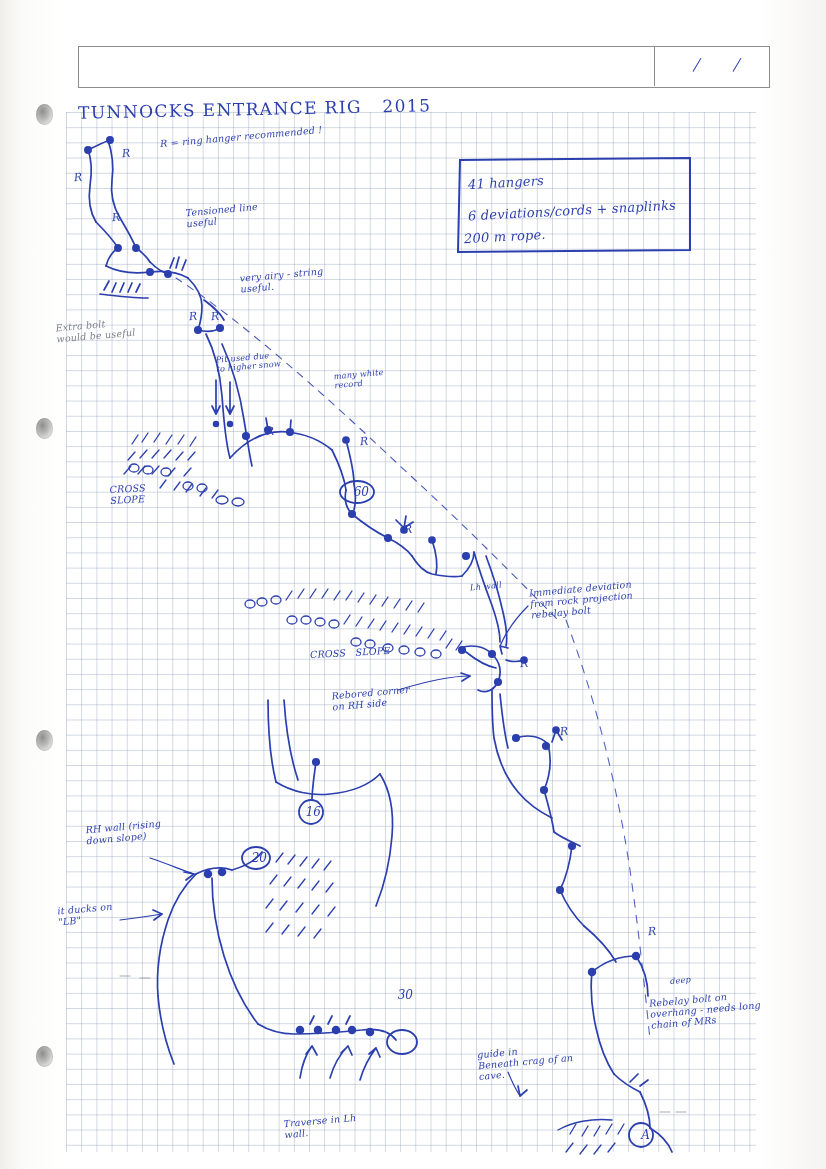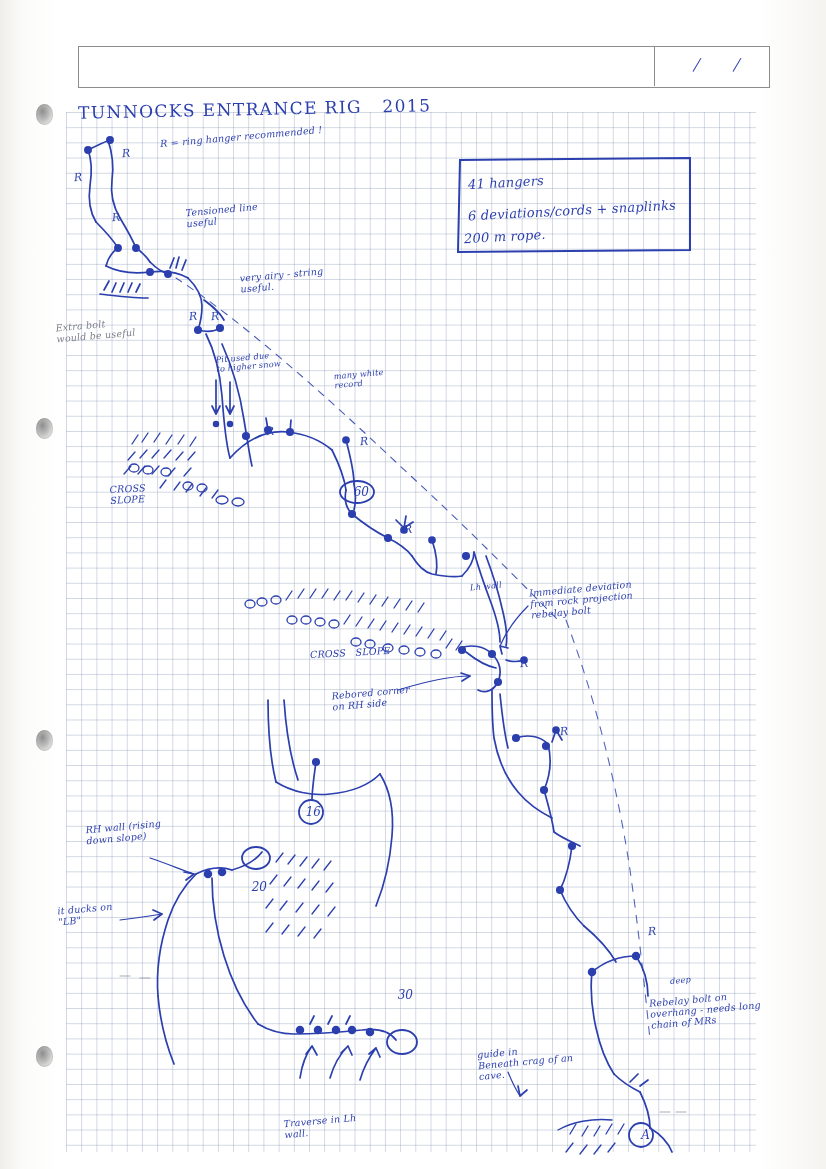--- a/index.html
+++ b/index.html
@@ -352,17 +352,17 @@
   <div class="hw sm rot-5" style="left:478px;top:1046px">guide in
 Beneath crag of an
 cave.</div>
   <div class="hw sm rot-5" style="left:284px;top:1116px">Traverse in Lh
 wall.</div>
   <div class="hw md rot-5" style="left:266px;top:426px">R</div>
   <div class="hw md rot-5" style="left:404px;top:524px">R</div>
 
   <div class="circlelbl" style="left:345px;top:485px;width:24px">60</div>
   <div class="circlelbl" style="left:301px;top:805px;width:20px">16</div>
-  <div class="circlelbl" style="left:245px;top:880px;width:22px">20</div>
+  <div class="circlelbl" style="left:245px;top:851px;width:22px">20</div>
   <div class="circlelbl" style="left:391px;top:988px;width:22px">30</div>
   <div class="circlelbl" style="left:632px;top:1128px;width:18px">A</div>
 
 </div>
 
 </body></html>

